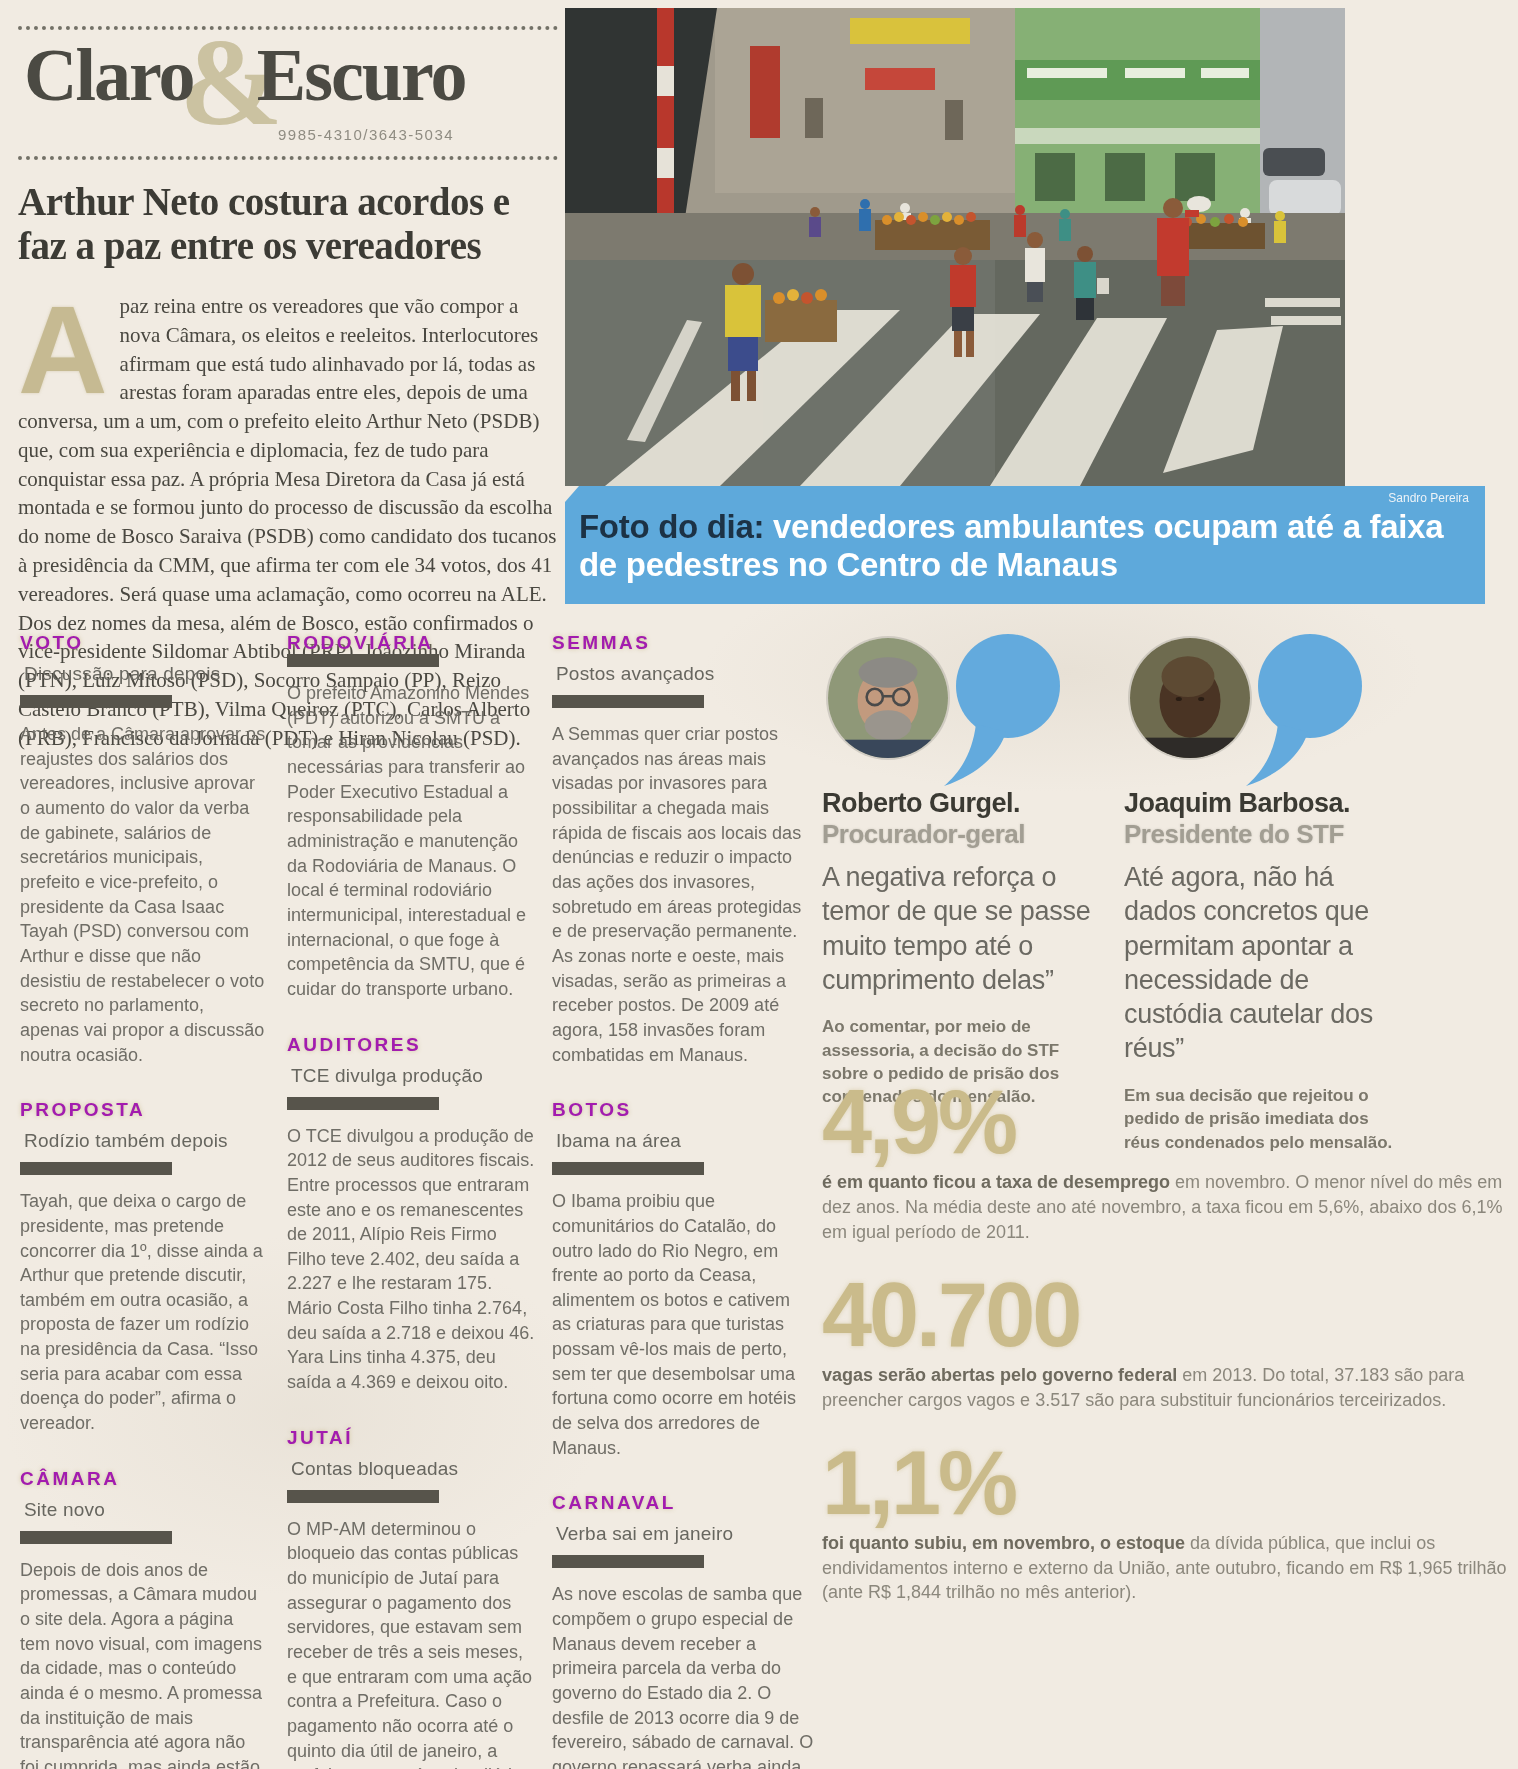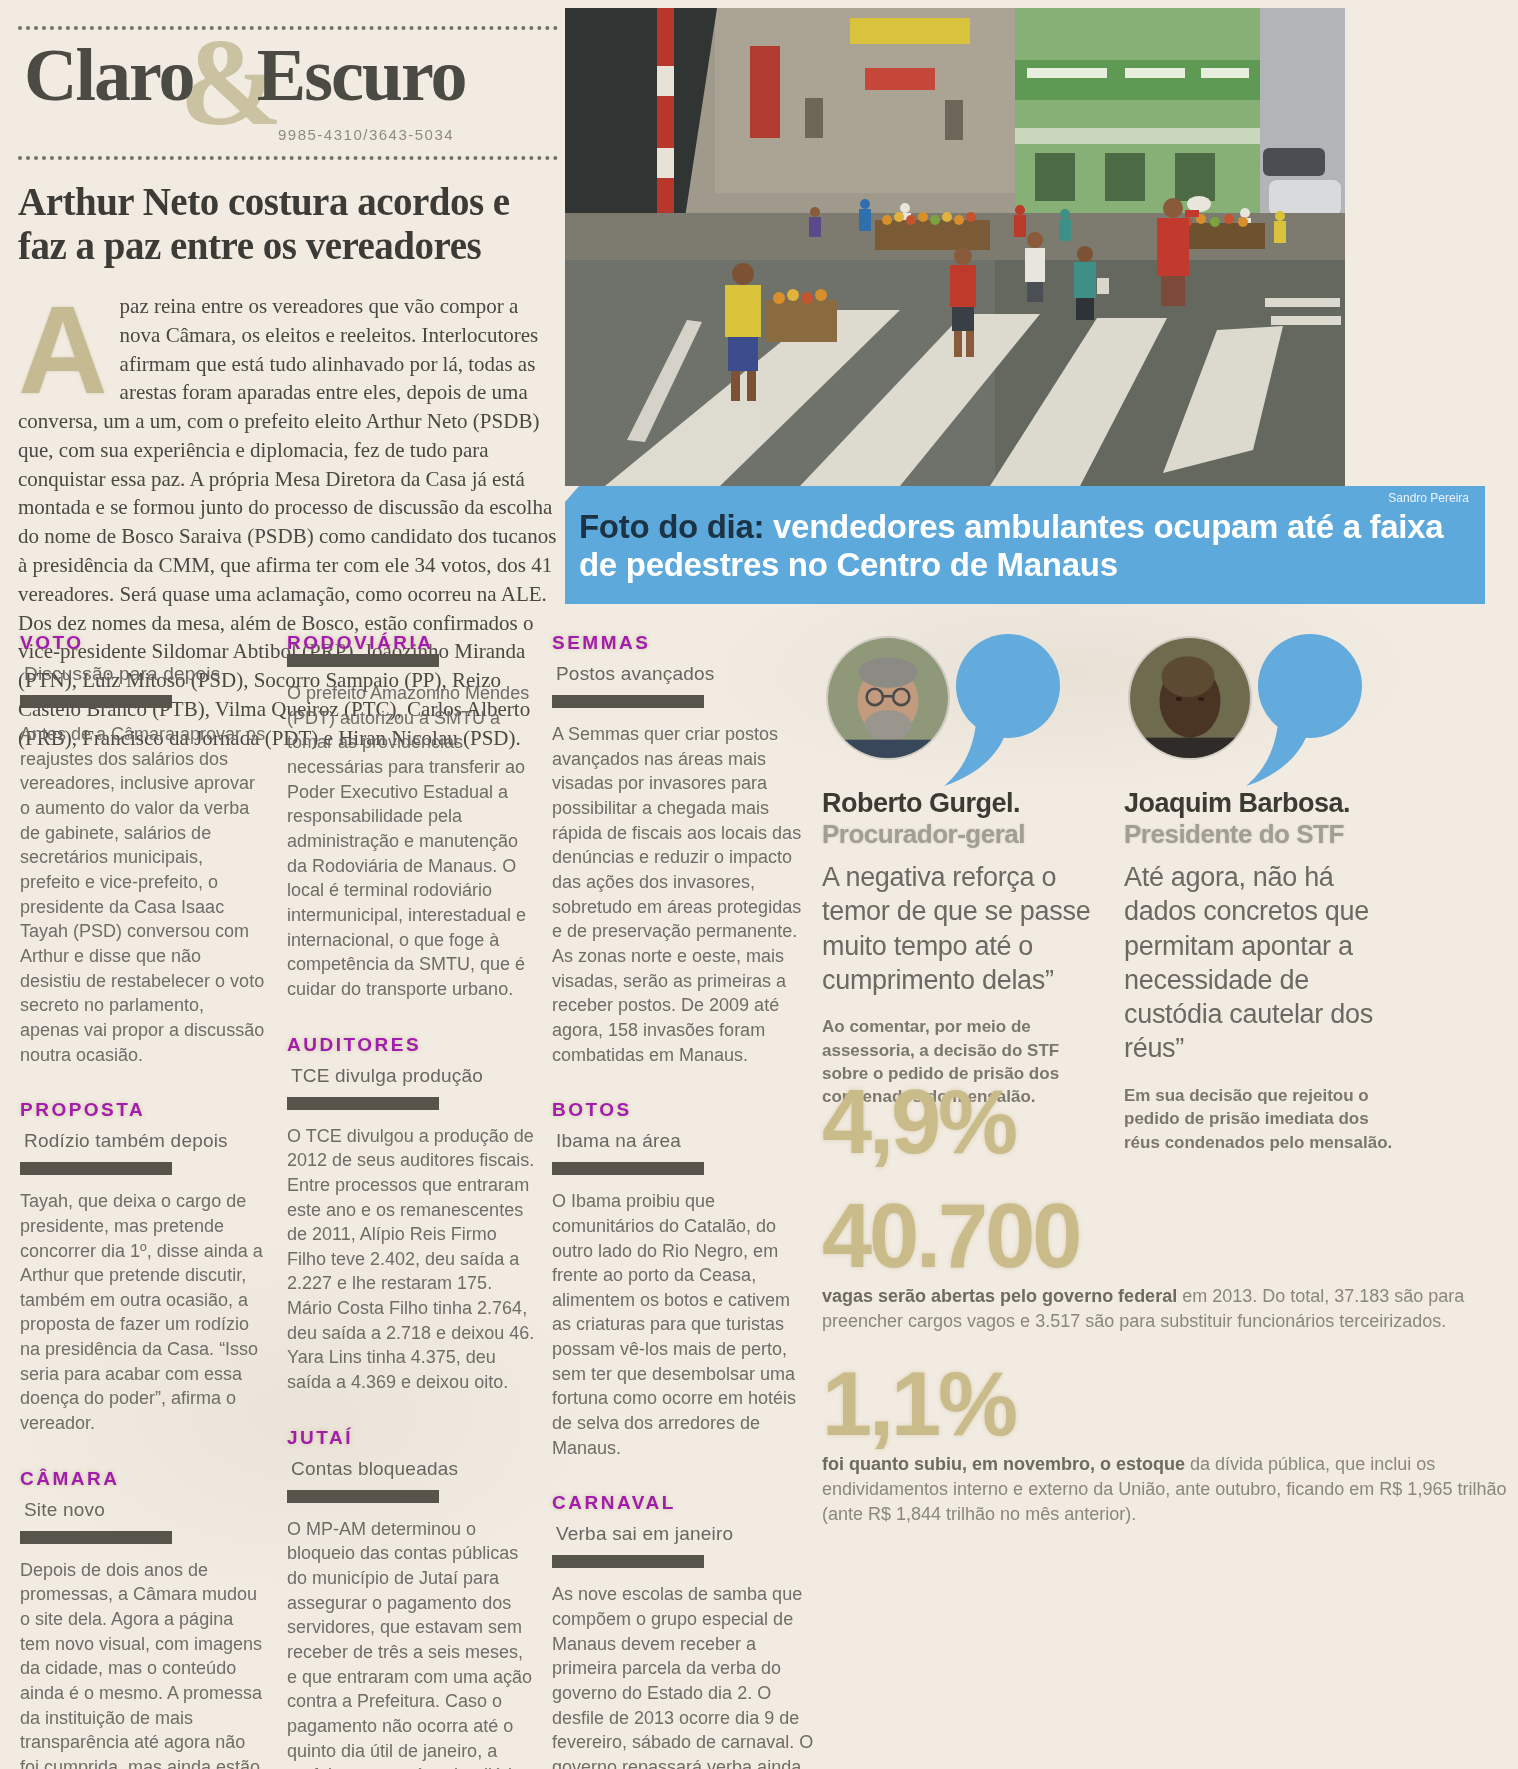--- a/index.html
+++ b/index.html
@@ -335,20 +335,21 @@
       <div class="q-role">Presidente do STF</div>
       <div class="q-text">Até agora, não há dados concretos que permitam apontar a necessidade de custódia cautelar dos réus”</div>
       <div class="q-note">Em sua decisão que rejeitou o pedido de prisão imediata dos réus condenados pelo mensalão.</div>
     </div>
   </div>
 </div>
 
 <div id="stats-zone">
   <div class="stat">
     <div class="stat-value">4,9%</div>
+    <div class="stat-text"><span class="stat-lead">é em quanto ficou a taxa de desemprego</span><span> em novembro. O menor nível do mês em dez anos. Na média deste ano até novembro, a taxa ficou em 5,6%, abaixo dos 6,1% em igual período de 2011.</span></div>
   </div>
   <div class="stat">
     <div class="stat-value">40.700</div>
     <div class="stat-text"><span class="stat-lead">vagas serão abertas pelo governo federal</span><span> em 2013. Do total, 37.183 são para preencher cargos vagos e 3.517 são para substituir funcionários terceirizados.</span></div>
   </div>
   <div class="stat">
     <div class="stat-value">1,1%</div>
     <div class="stat-text"><span class="stat-lead">foi quanto subiu, em novembro, o estoque</span><span> da dívida pública, que inclui os endividamentos interno e externo da União, ante outubro, ficando em R$ 1,965 trilhão (ante R$ 1,844 trilhão no mês anterior).</span></div>
   </div>
 </div>

